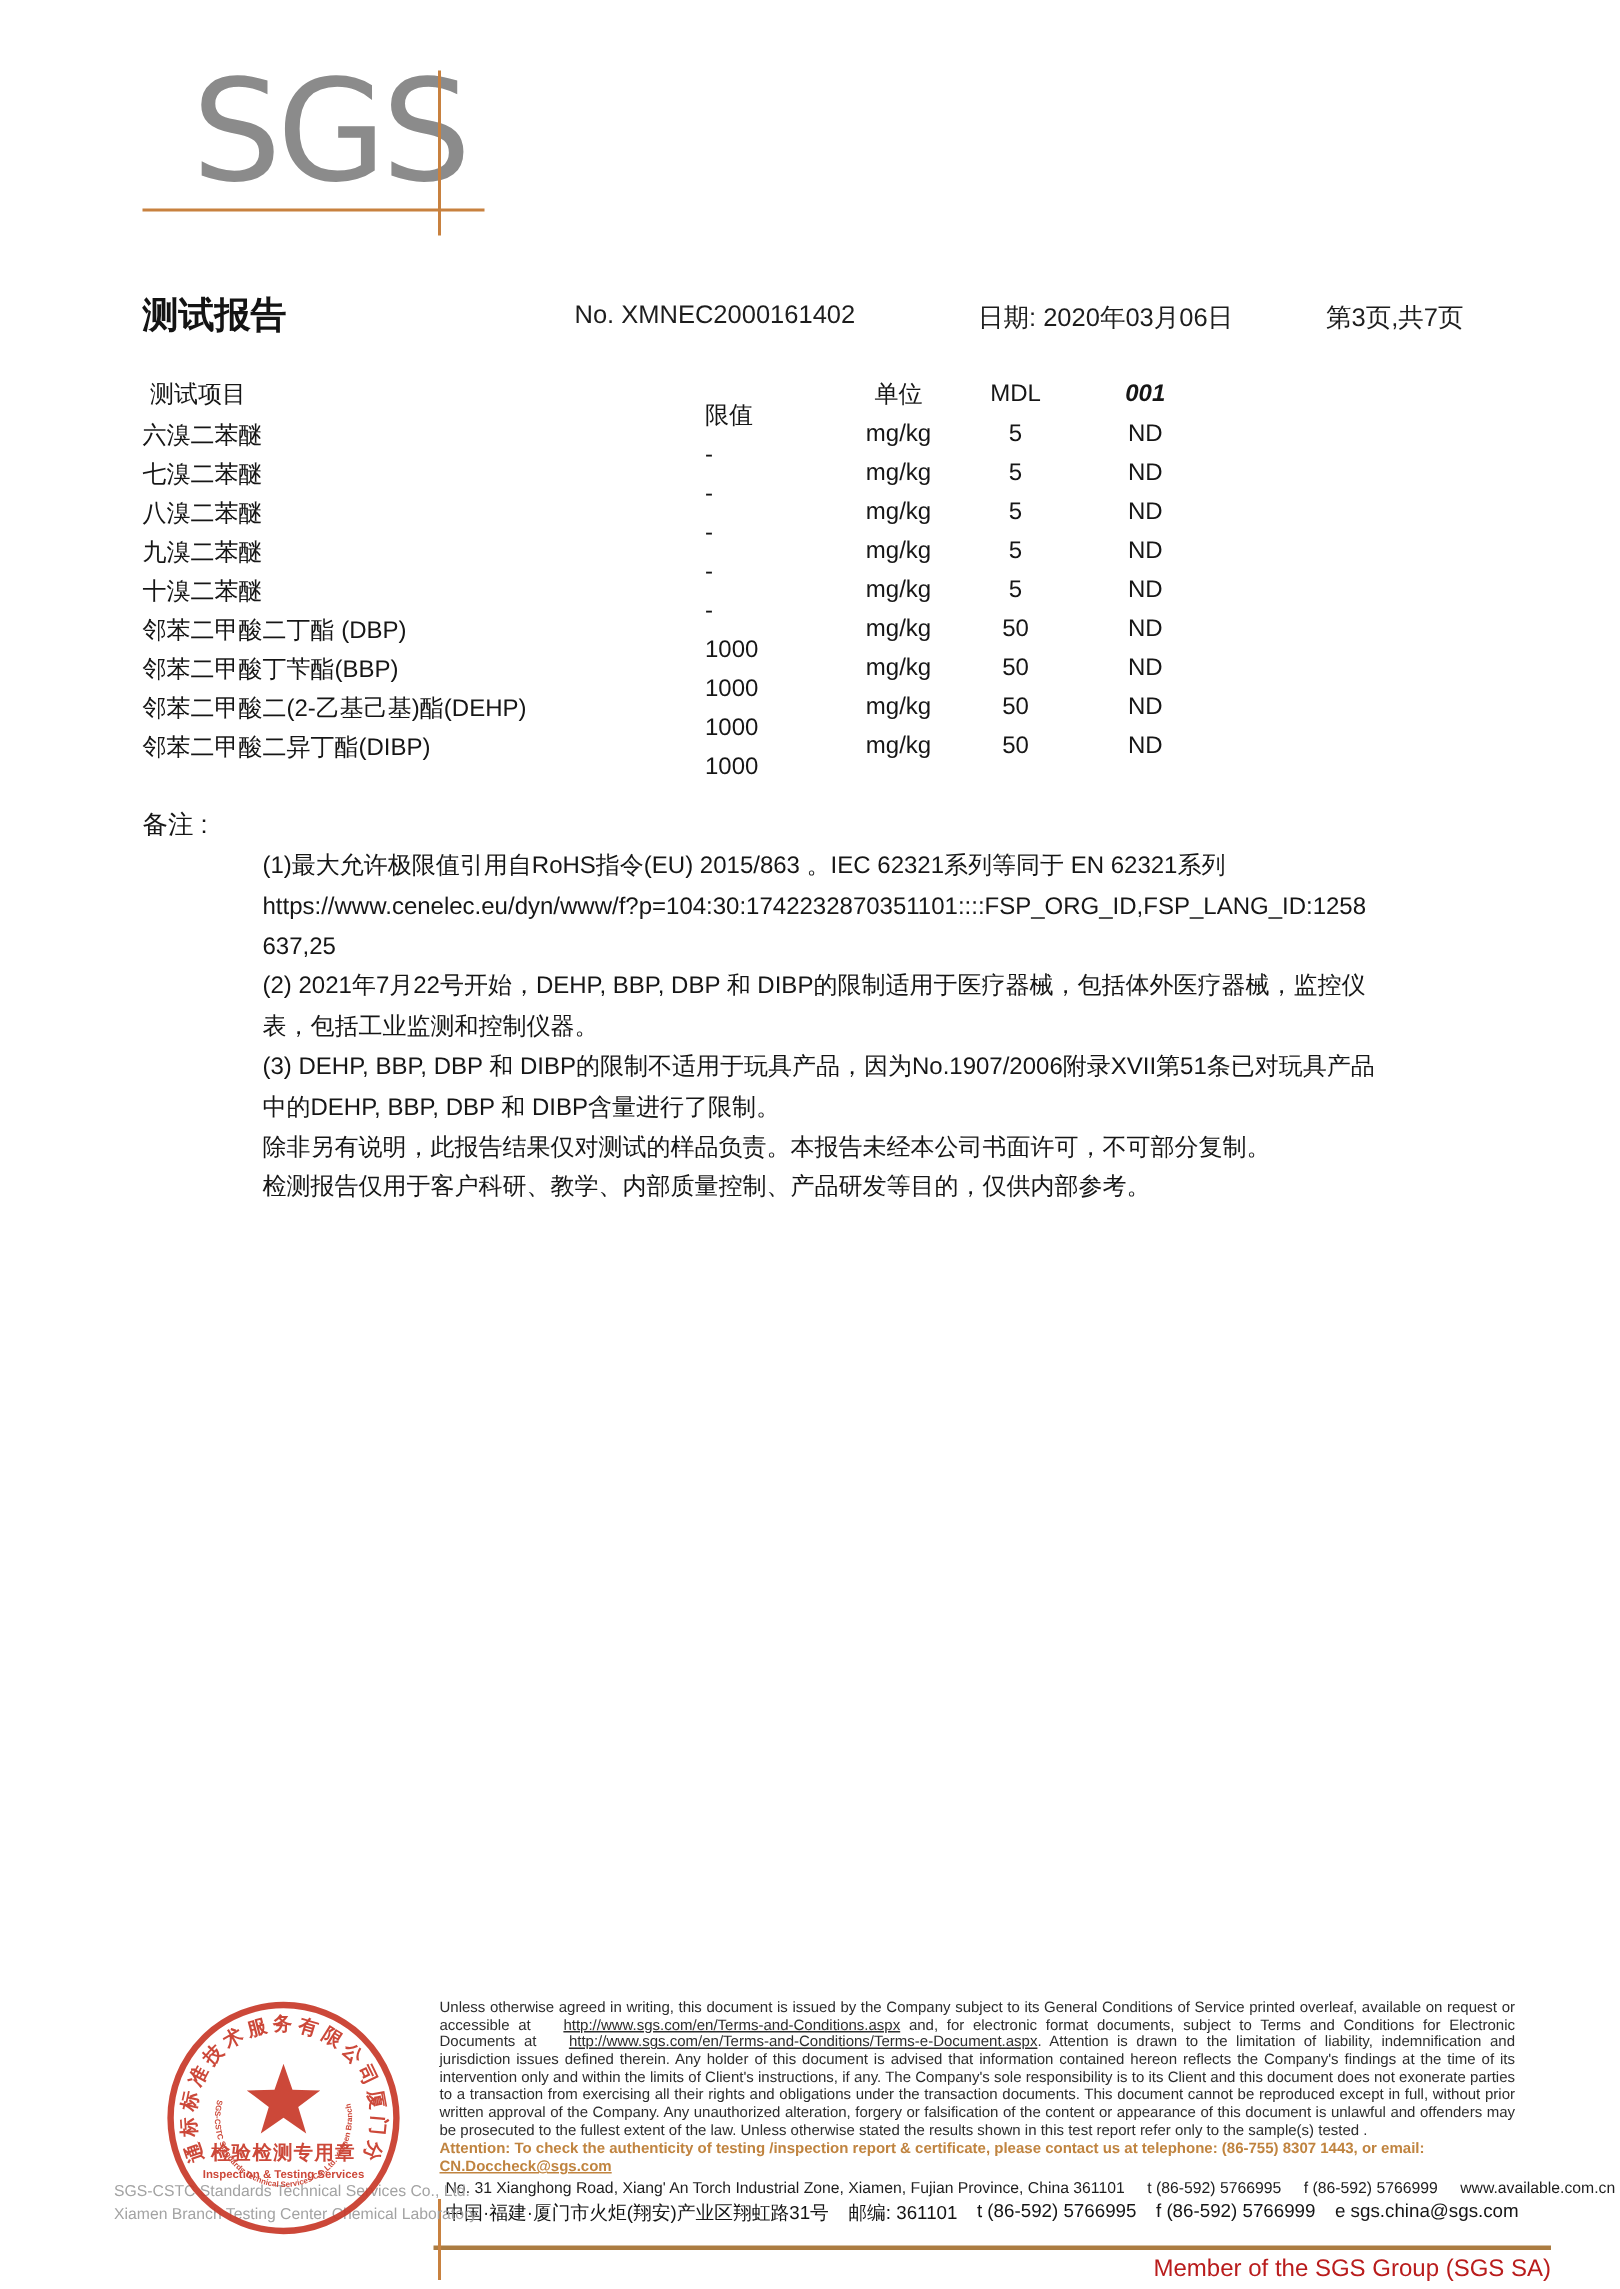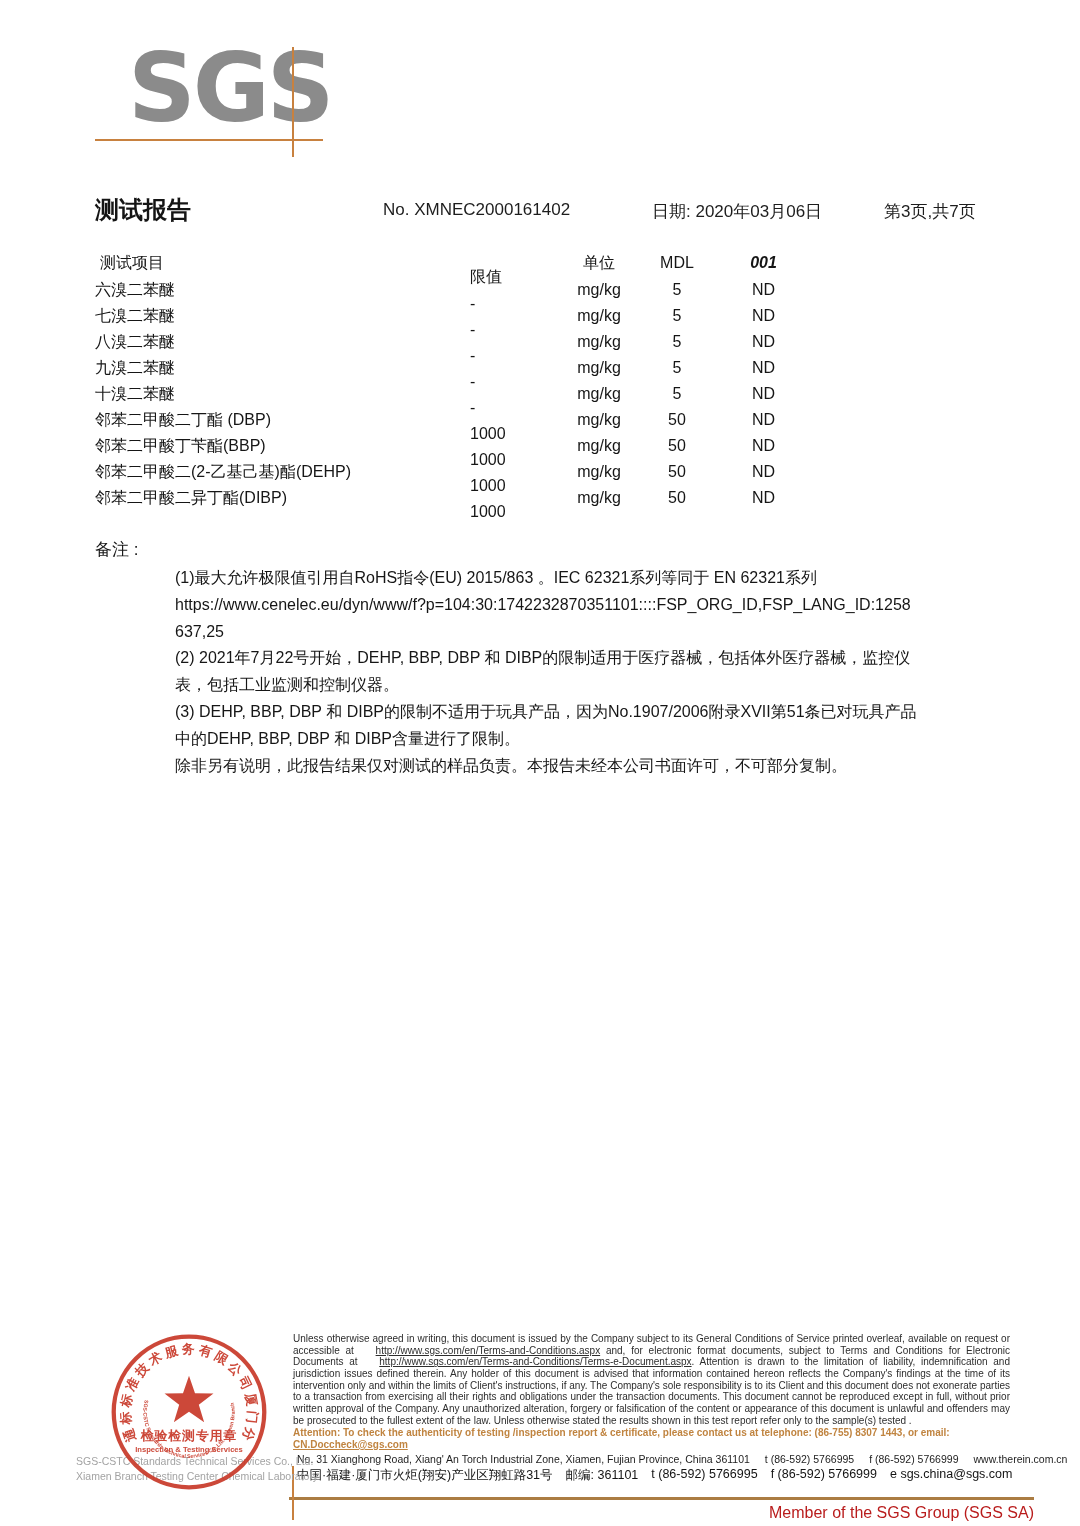--- a/index.html
+++ b/index.html
@@ -5,21 +5,21 @@
   html,body { margin:0; padding:0; background:#ffffff; }
   .page {
     position:relative; width:1080px; height:1526px; margin:0 auto;
     background:#ffffff; overflow:hidden;
     font-family:"Liberation Sans","DejaVu Sans",sans-serif; color:#1c1c1c;
   }
 
   
   .logo-text {
     position:absolute; left:128px; top:34px;
-    font-size:94px; font-weight:bold; letter-spacing:-3px;
+    font-size:94px; font-weight:normal; letter-spacing:-3px;
     color:#8b8b8b; font-family:"DejaVu Sans","Liberation Sans",sans-serif;
   }
   .logo-hline { position:absolute; left:95px; top:139px; width:228px; height:2px; background:#c8813f; }
   .logo-vline { position:absolute; left:292px; top:47px; width:2px; height:110px; background:#c8813f; }
 
   
   .report-title { position:absolute; left:95px; top:194px; font-size:24px; font-weight:bold; color:#141414; }
   .report-no    { position:absolute; left:383px; top:200px; font-size:17px; color:#1d1d1d; }
   .report-date  { position:absolute; left:652px; top:200px; font-size:17px; color:#1d1d1d; }
   .report-page  { position:absolute; left:884px; top:200px; font-size:17px; color:#1d1d1d; }
@@ -154,20 +154,21 @@
   <div class="notes-label">备注 :</div>
   <div class="notes-lines">
       <div class="note-line">(1)最大允许极限值引用自RoHS指令(EU) 2015/863 。IEC 62321系列等同于 EN 62321系列</div>
       <div class="note-line">https://www.cenelec.eu/dyn/www/f?p=104:30:1742232870351101::::FSP_ORG_ID,FSP_LANG_ID:1258</div>
       <div class="note-line">637,25</div>
       <div class="note-line">(2) 2021年7月22号开始，DEHP, BBP, DBP 和 DIBP的限制适用于医疗器械，包括体外医疗器械，监控仪</div>
       <div class="note-line">表，包括工业监测和控制仪器。</div>
       <div class="note-line">(3) DEHP, BBP, DBP 和 DIBP的限制不适用于玩具产品，因为No.1907/2006附录XVII第51条已对玩具产品</div>
       <div class="note-line">中的DEHP, BBP, DBP 和 DIBP含量进行了限制。</div>
       <div class="note-line">除非另有说明，此报告结果仅对测试的样品负责。本报告未经本公司书面许可，不可部分复制。</div>
+      <div class="note-line">检测报告仅用于客户科研、教学、内部质量控制、产品研发等目的，仅供内部参考。</div>
     </div>
 
   <div class="company-lines">
     <div>SGS-CSTC Standards Technical Services Co., Ltd.</div>
     <div>Xiamen Branch Testing Center Chemical Laboratory</div>
   </div>
 
   <svg class="stamp-svg" viewBox="0 0 170 170" xmlns="http://www.w3.org/2000/svg">
     <defs>
       <path id="arcTop" d="M 31,116 A 62,62 0 1 1 139,116" fill="none"></path>
@@ -185,21 +186,21 @@
     <text x="85" y="127" text-anchor="middle" fill="#c93b2b" font-size="8" font-weight="bold" font-family="Liberation Sans, DejaVu Sans, sans-serif">Inspection &amp; Testing Services</text>
   </svg>
 
   <div class="footer-right">
     <div class="legal"><span>Unless otherwise agreed in writing, this document is issued by the Company subject to its General Conditions of Service printed overleaf, available on request or accessible at </span><a href="#">http://www.sgs.com/en/Terms-and-Conditions.aspx</a><span> and, for electronic format documents, subject to Terms and Conditions for Electronic Documents at </span><a href="#">http://www.sgs.com/en/Terms-and-Conditions/Terms-e-Document.aspx</a><span>. Attention is drawn to the limitation of liability, indemnification and jurisdiction issues defined therein. Any holder of this document is advised that information contained hereon reflects the Company's findings at the time of its intervention only and within the limits of Client's instructions, if any. The Company's sole responsibility is to its Client and this document does not exonerate parties to a transaction from exercising all their rights and obligations under the transaction documents. This document cannot be reproduced except in full, without prior written approval of the Company. Any unauthorized alteration, forgery or falsification of the content or appearance of this document is unlawful and offenders may be prosecuted to the fullest extent of the law. Unless otherwise stated the results shown in this test report refer only to the sample(s) tested .</span></div>
     <div class="attention"><span>Attention: To check the authenticity of testing /inspection report &amp; certificate, please contact us at telephone: (86-755) 8307 1443, or email: </span><a href="#">CN.Doccheck@sgs.com</a></div>
     <div class="addr-en">
       <span class="addr-main">No. 31 Xianghong Road, Xiang' An Torch Industrial Zone, Xiamen, Fujian Province, China  361101</span>
       <span>t (86-592) 5766995</span>
       <span>f (86-592) 5766999</span>
-      <span>www.therein.com.cn</span>
+      <span>www.available.com.cn</span>
     </div>
     <div class="addr-cn">
       <span class="addr-main">中国·福建·厦门市火炬(翔安)产业区翔虹路31号</span>
       <span>邮编: 361101</span>
       <span>t (86-592) 5766995</span>
       <span>f (86-592) 5766999</span>
       <span>e  sgs.china@sgs.com</span>
     </div>
   </div>
 

